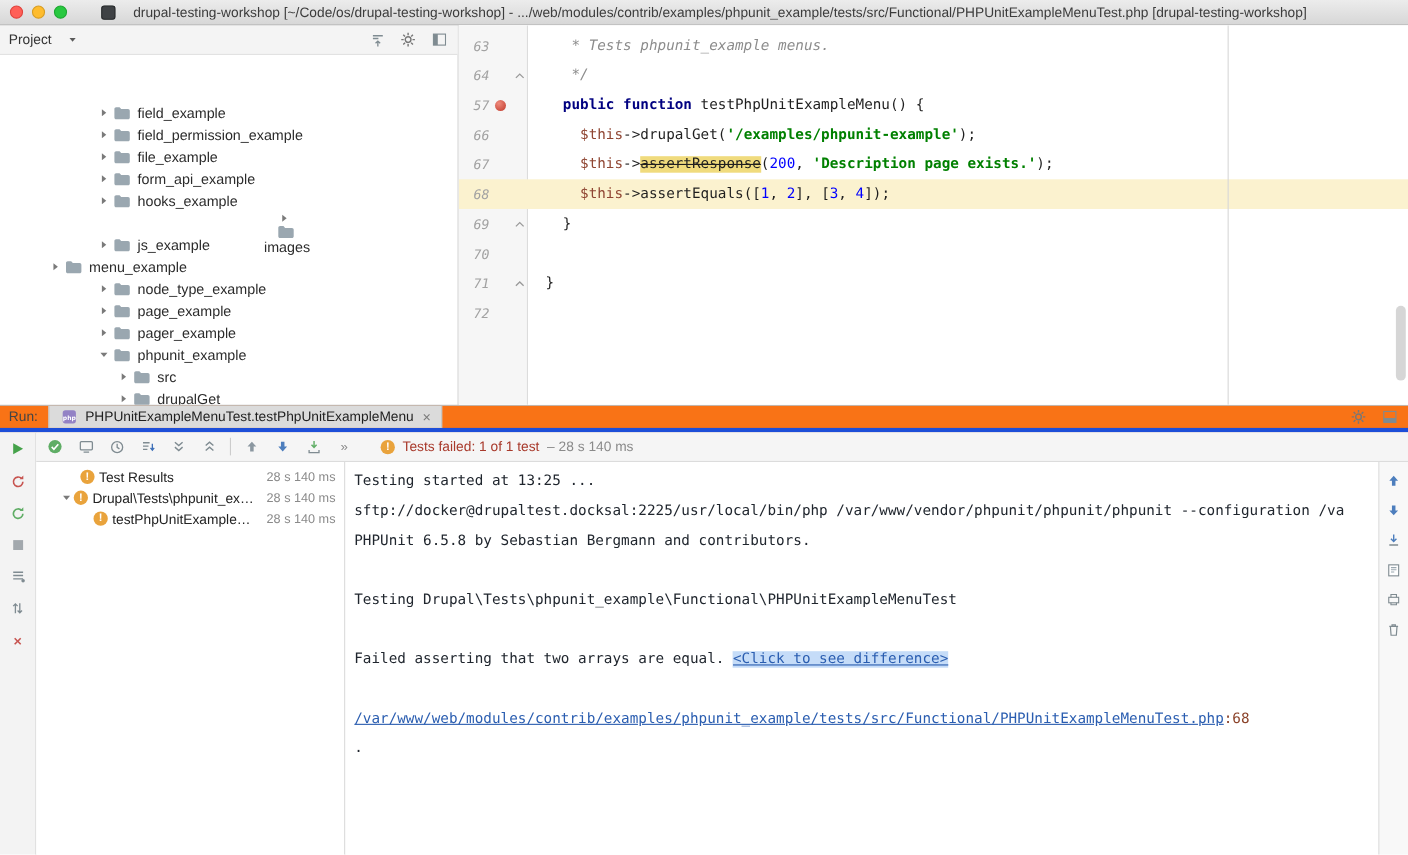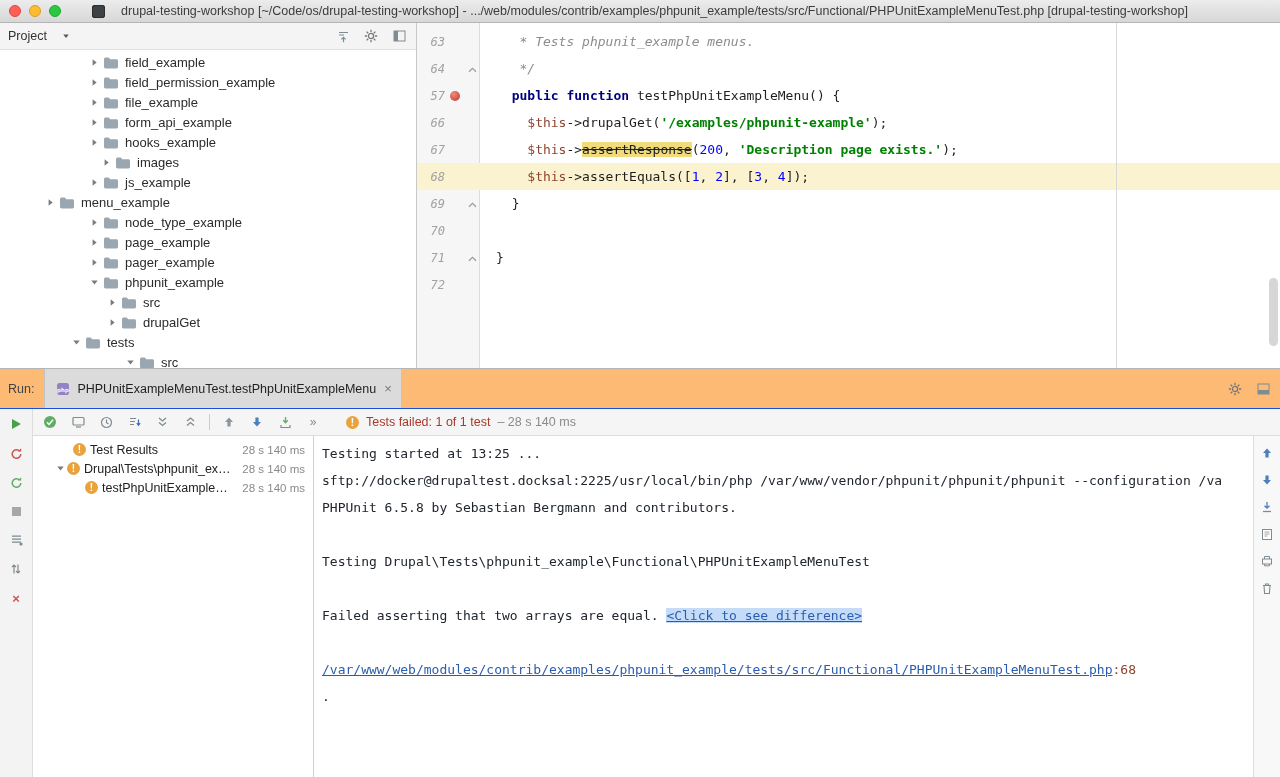--- a/index.html
+++ b/index.html
@@ -13,21 +13,21 @@
 .tl{width:12px;height:12px;border-radius:50%;display:inline-block;}
 .tl.red{background:#ff5f57;border:1px solid #e0443e;}
 .tl.yellow{background:#febc2e;border:1px solid #d89e24;}
 .tl.green{background:#28c840;border:1px solid #1ea832;}
 .title-wrap{flex:1;display:flex;justify-content:center;align-items:center;gap:16px;padding:0 64px;min-width:0;}
 .doc-icon{width:13px;height:13px;background:#3f4245;border-radius:3px;flex:none;box-shadow:inset 0 0 0 1px #2a2c2e;}
 .title-text{font-size:12.5px;color:#3c3c3c;white-space:nowrap;overflow:hidden;}
 
 
 .main{flex:none;height:345px;display:flex;min-height:0;}
-.project{width:417px;flex:none;border-right:1px solid #c8c8c8;display:flex;flex-direction:column;background:#fff;}
+.project{width:417px;flex:none;border-right:1px solid #c8c8c8;display:flex;flex-direction:column;background:#fff;gap:40px;}
 .proj-head{height:27px;flex:none;display:flex;align-items:center;padding:0 8px;background:#f4f4f4;border-bottom:1px solid #e2e2e2;gap:4px;}
 .proj-title{font-size:12.5px;color:#333;}
 .spacer{flex:1;}
 .icn{display:inline-flex;align-items:center;justify-content:center;width:18px;height:18px;flex:none;}
 .icn svg{display:block;}
 .proj-head .icn{margin-left:6px;}
 .tree{flex:1;overflow:hidden;padding-top:2px;}
 .tree-row{height:20px;display:flex;align-items:center;white-space:nowrap;cursor:default;}
 .tree-row .chev{width:12px;height:12px;display:inline-flex;align-items:center;justify-content:center;flex:none;}
 .tree-row .foldr{width:16px;height:13px;margin-left:3px;flex:none;display:inline-flex;}
@@ -49,21 +49,21 @@
 .c-keyword{color:#000080;font-weight:bold;}
 .c-var{color:#8f4532;}
 .c-string{color:#008000;font-weight:bold;}
 .c-number{color:#0000ff;}
 .c-deprecated{color:#1f1f1f;text-decoration:line-through;background:#f0db7d;}
 .margin-line{position:absolute;top:0;bottom:0;left:699px;border-left:1px solid #d8d8d8;pointer-events:none;}
 .ed-scroll{position:absolute;right:2px;top:255px;width:9px;height:68px;background:#cfcfcf;border-radius:5px;opacity:.85;}
 
 
 .run{flex:1;display:flex;flex-direction:column;border-top:1px solid #b5b5b5;min-height:0;}
-.tabbar{height:40px;flex:none;background:#fdba74;border-bottom:1px solid #1d4ed8;display:flex;align-items:center;padding-left:8px;}
+.tabbar{height:24px;flex:none;background:#f97316;border-bottom:4px solid #1d4ed8;display:flex;align-items:center;padding-left:8px;}
 .run-label{color:#444;font-size:12.5px;margin-right:10px;}
 .tab{height:100%;display:flex;align-items:center;gap:5px;padding:0 9px;background:#dbdbdb;border-left:1px solid #c4c4c4;border-right:1px solid #c4c4c4;font-size:12.5px;color:#1f1f1f;white-space:nowrap;}
 .tab-close{color:#7a7a7a;font-size:13px;margin-left:3px;cursor:pointer;}
 .tabbar-right{margin-left:auto;display:flex;align-items:center;padding-right:8px;}
 .tabbar-right .icn{margin-left:10px;}
 .run-body{flex:1;display:flex;min-height:0;}
 .left-strip{width:33px;flex:none;background:#f3f3f3;border-right:1px solid #ddd;display:flex;flex-direction:column;align-items:center;padding-top:6px;gap:11px;}
 .run-right{flex:1;display:flex;flex-direction:column;min-width:0;}
 .test-toolbar{height:27px;flex:none;display:flex;align-items:center;background:#f5f5f5;border-bottom:1px solid #dcdcdc;padding-left:8px;gap:10px;}
 .tt-sep{width:1px;height:16px;background:#ccc;flex:none;}
@@ -195,21 +195,21 @@
                 <path d="M2.6 1.3l4 3.2-4 3.2z" fill="#7a7a7a"></path>
               </svg>
             </span>
             <span class="foldr">
               <svg width="16" height="13" viewBox="0 0 16 13">
                 <path d="M1 3c0-.9.7-1.6 1.6-1.6h3.1l1.5 1.8h6.2c.9 0 1.6.7 1.6 1.6v6c0 .9-.7 1.6-1.6 1.6H2.6C1.7 12.4 1 11.7 1 10.8z" fill="#9aa7b0"></path>
               </svg>
             </span>
             <span class="tree-label">hooks_example</span>
           </div>
-          <div class="tree-row" style="padding-left: 100px;">
+          <div class="tree-row" style="padding-left: 100px; flex-direction: column;">
             <span class="chev">
               <svg width="9" height="9" viewBox="0 0 9 9">
                 <path d="M2.6 1.3l4 3.2-4 3.2z" fill="#7a7a7a"></path>
               </svg>
             </span>
             <span class="foldr">
               <svg width="16" height="13" viewBox="0 0 16 13">
                 <path d="M1 3c0-.9.7-1.6 1.6-1.6h3.1l1.5 1.8h6.2c.9 0 1.6.7 1.6 1.6v6c0 .9-.7 1.6-1.6 1.6H2.6C1.7 12.4 1 11.7 1 10.8z" fill="#9aa7b0"></path>
               </svg>
             </span>

